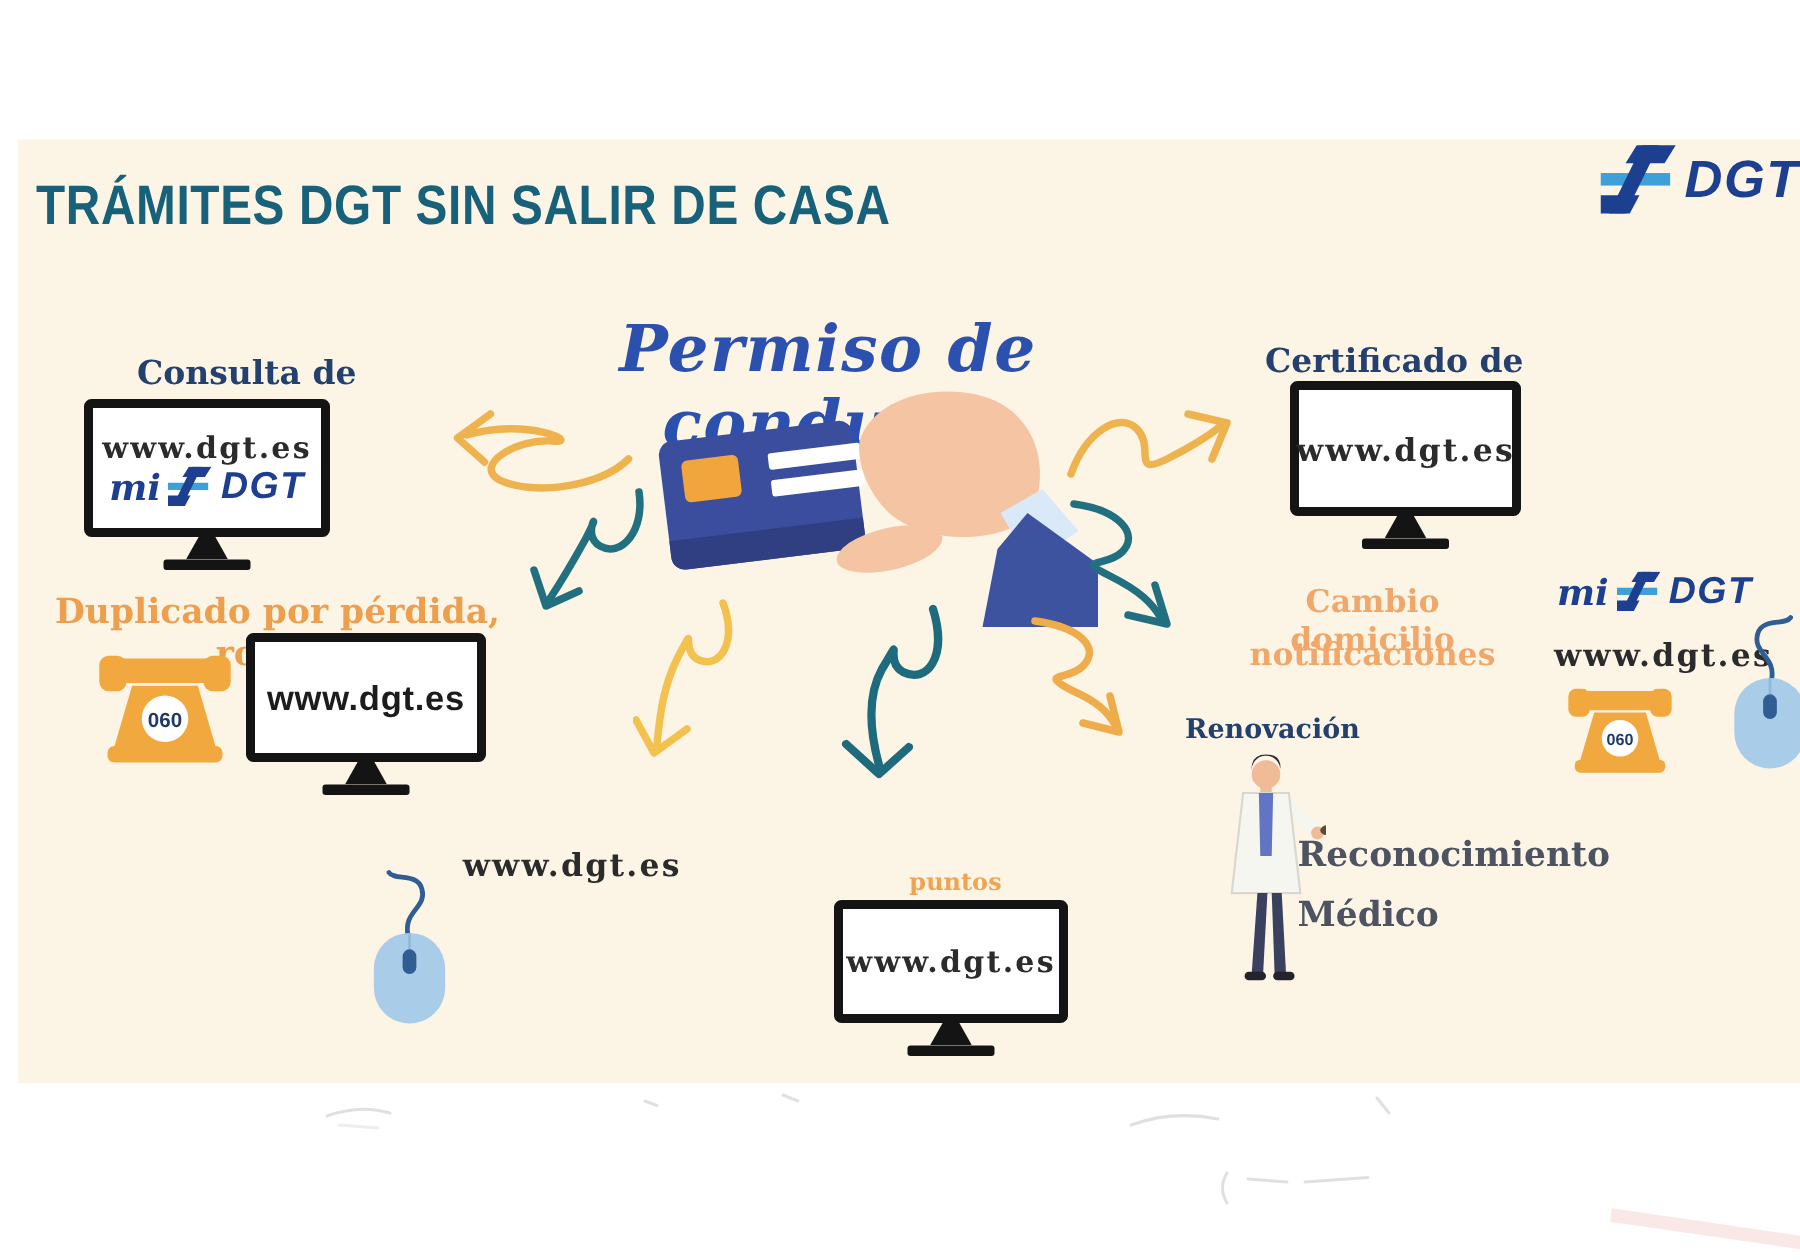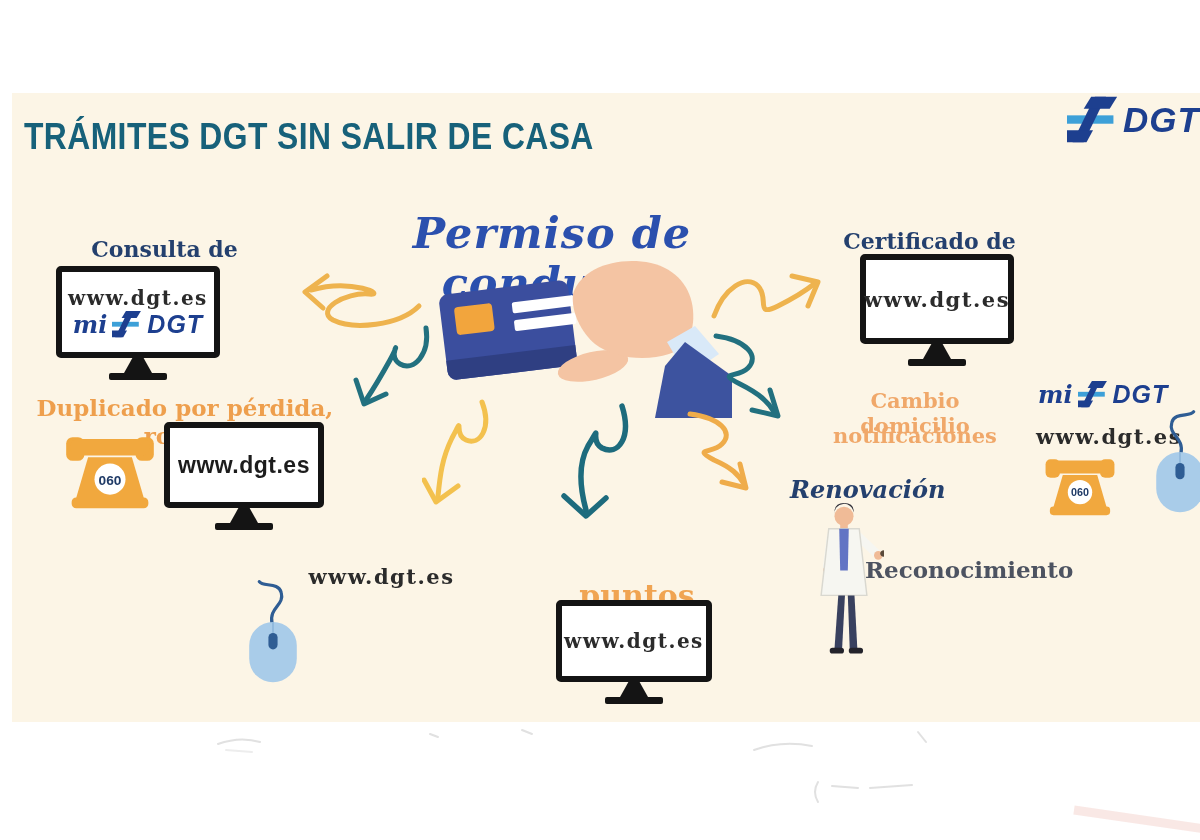--- a/index.html
+++ b/index.html
@@ -195,48 +195,49 @@
   </svg>
 
   <div class="abs url" style="left:292px;top:564px;width:155px;font-size:21px;">www.dgt.es</div>
   <svg class="abs" style="left:226px;top:578px;" width="70" height="108" viewBox="0 0 70 118">
     <path d="M34,50 C30,32 48,30 44,16 C41,4 24,10 20,4" stroke="#2f5d94" stroke-width="3.5" fill="none" stroke-linecap="round"></path>
     <rect x="9" y="48" width="52" height="66" rx="26" fill="#a9cce9"></rect>
     <path d="M35,48 v16" stroke="#8fb8dc" stroke-width="2"></path>
     <rect x="30" y="60" width="10" height="18" rx="5" fill="#2f5d94"></rect>
   </svg>
 
-  <div class="abs lbl orange3" style="left:558px;top:578px;width:134px;font-size:30px;">puntos</div>
+  <div class="abs lbl orange3" style="left:558px;top:578px;width:134px;font-size:16px;">puntos</div>
   <div class="abs" style="left:544px;top:600px;">
     <div class="screen" style="width:156px;height:82px;">
       <div class="url" style="font-size:20px;">www.dgt.es</div>
     </div>
     <div class="neck"></div>
       <div class="mbase"></div>
   </div>
 
-  <div class="abs lbl navy" style="left:778px;top:476px;width:140px;font-size:24px;text-align:center;font-style:italic;">Renovación</div>
+  <div class="abs lbl navy" style="left:778px;top:476px;width:140px;font-size:18px;text-align:left;">Renovación</div>
   <svg class="abs" style="left:792px;top:502px;" width="80" height="162" viewBox="0 0 80 170">
     <circle cx="40" cy="15" r="10" fill="#f0bb97"></circle>
     <path d="M30,13 a10,10 0 0 1 20,-2 q1,-10 -10,-10 q-11,0 -10,12 z" fill="#2e2e38"></path>
     <rect x="36" y="23" width="8" height="7" fill="#f0bb97"></rect>
     <path d="M55,36 L74,54" stroke="#f6f6f1" stroke-width="9" stroke-linecap="round"></path>
     <circle cx="76" cy="56" r="4.5" fill="#f0bb97"></circle>
     <ellipse cx="83" cy="54" rx="5" ry="3.5" fill="#5a4a3a"></ellipse>
     <path d="M26,36 L22,68" stroke="#f6f6f1" stroke-width="8" stroke-linecap="round"></path>
     <circle cx="22" cy="72" r="4" fill="#f0bb97"></circle>
     <path d="M24,28 L56,28 L64,98 L16,98 Z" fill="#f6f6f1" stroke="#d9d8d0" stroke-width="1.5"></path>
     <path d="M35,28 L45,28 L44,72 L36,72 Z" fill="#6274c4"></path>
     <path d="M34,98 L41,98 L38,154 L30,154 Z" fill="#39415f"></path>
     <path d="M44,98 L51,98 L54,154 L46,154 Z" fill="#39415f"></path>
     <rect x="25" y="153" width="15" height="6" rx="3" fill="#23232b"></rect>
     <rect x="45" y="153" width="15" height="6" rx="3" fill="#23232b"></rect>
   </svg>
   <div class="abs lbl gray" style="left:853px;top:550px;width:210px;font-size:23px;text-align:left;line-height:40px;">
     <div>Reconocimiento</div>
+    <div>Médico</div>
   </div>
 
   <svg class="abs" style="left:0;top:718px;" width="1200" height="122" viewBox="0 0 1200 122">
     <g stroke="#c8c8c8" stroke-width="2" fill="none" stroke-linecap="round" opacity="0.55">
       <path d="M206,26 q22,-8 42,-2"></path>
       <path d="M214,32 l26,2" opacity="0.6"></path>
       <path d="M418,16 l8,3 M510,12 l10,4"></path>
       <path d="M742,32 q28,-10 58,-4"></path>
       <path d="M806,64 q-6,10 0,20 m14,-16 l26,2 m12,0 l42,-3"></path>
       <path d="M906,14 l8,10"></path>

